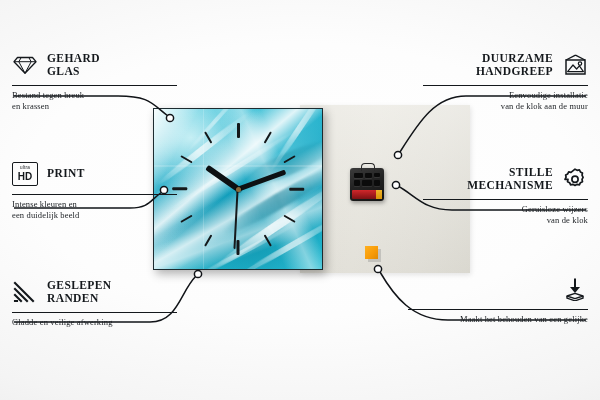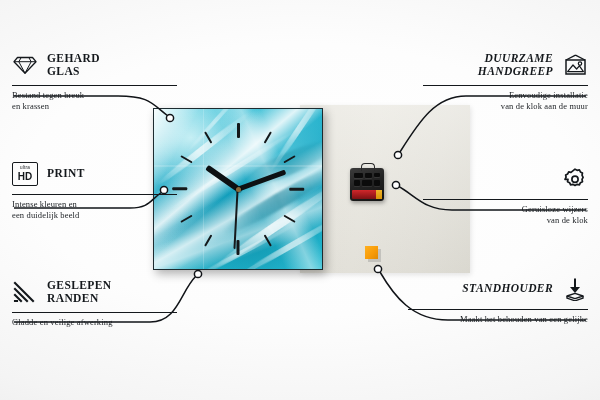--- a/index.html
+++ b/index.html
@@ -224,21 +224,21 @@
   }
   .feature.left  { left: 12px;  text-align: left; }
   .feature.right { right: 12px; text-align: right; }
 
   .feat-head {
     display: flex;
     align-items: center;
     gap: 9px;
     min-height: 34px;
   }
-  .feature.right .feat-head { flex-direction: row-reverse; font-style: italic; }
+  .feature.right .feat-head { flex-direction: row-reverse; }
 
   .feat-title {
     font-family: "Liberation Serif", serif;
     font-weight: bold;
     font-size: 11.5px;
     line-height: 13.5px;
     letter-spacing: 0.4px;
     color: #14181c;
     text-transform: uppercase;
   }
@@ -445,37 +445,40 @@
   </div>
 
   <div class="feature right" id="feat-stille-mechanisme">
     <div class="feat-head">
       <span class="feat-icon">
         <svg width="24" height="24" viewBox="0 0 24 24">
           <path d="M12 2.2l2.1 1.1 2.3-.5 1 2.1 2.1 1-.5 2.3 1.1 2.1-1.1 2.1.5 2.3-2.1 1-1 2.1-2.3-.5-2.1 1.1-2.1-1.1-2.3.5-1-2.1-2.1-1 .5-2.3L2 12.3l1.1-2.1-.5-2.3 2.1-1 1-2.1 2.3.5z" fill="none" stroke="#14181c" stroke-width="1.7" stroke-linejoin="round"></path>
           <circle cx="12" cy="12.2" r="3.1" fill="none" stroke="#14181c" stroke-width="1.7"></circle>
         </svg>
       </span>
+      <span>
+        <div class="feat-title">STILLE</div>
+        <div class="feat-title">MECHANISME</div>
+      </span>
     </div>
     <div class="feat-rule"></div>
     <div class="feat-desc">Geruisloze wijzers</div>
     <div class="feat-desc">van de klok</div>
   </div>
 
   <div class="feature right" id="feat-schuimaf-standhouder">
     <div class="feat-head">
       <span class="feat-icon">
         <svg width="22" height="24" viewBox="0 0 22 24">
           <path d="M11 1.5v11.5" fill="none" stroke="#14181c" stroke-width="2"></path>
           <path d="M6 10 L11 16 L16 10z" fill="#14181c"></path>
           <path d="M3 19 L11 16.4 L19 19 L11 21.6z" fill="none" stroke="#14181c" stroke-width="1.4" stroke-linejoin="round"></path>
           <path d="M3 19v2.2l8 2.6 8-2.6V19" fill="none" stroke="#14181c" stroke-width="1.4" stroke-linejoin="round"></path>
         </svg>
       </span>
       <span>
-        <div class="feat-title">STANDHOUDER</div>
       </span>
     </div>
     <div class="feat-rule"></div>
     <div class="feat-desc">Maakt het behouden van een gelijke</div>
   </div>
 
 </div>
 
 </body></html>

